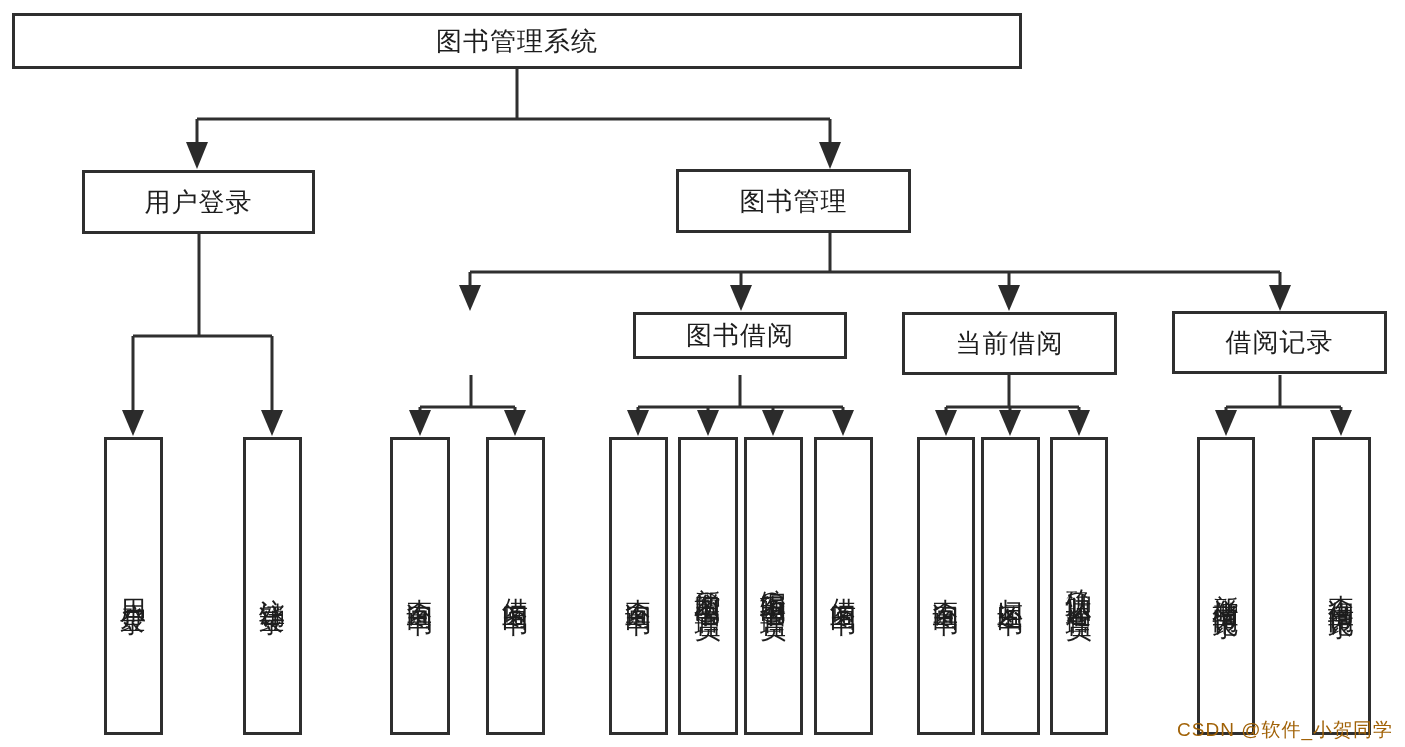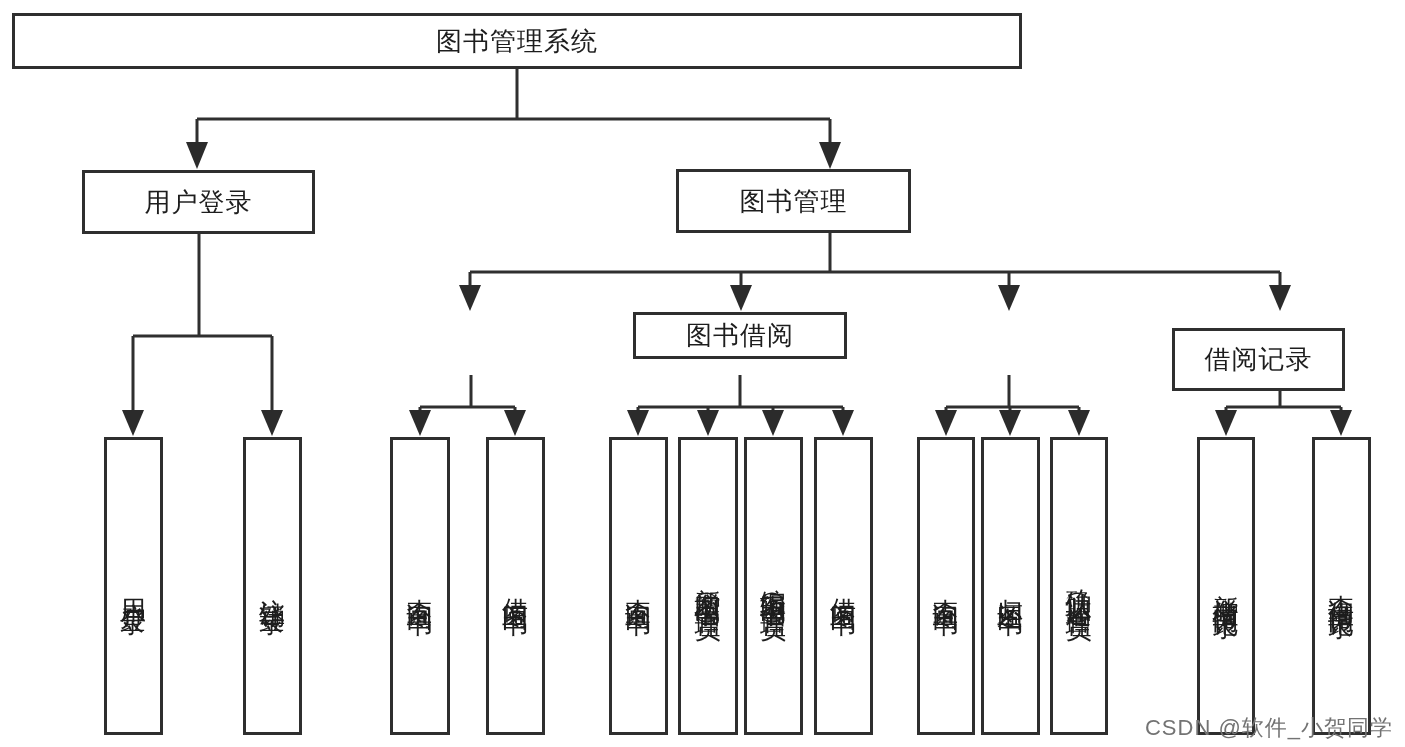--- a/index.html
+++ b/index.html
@@ -37,22 +37,22 @@
   .node.v .lbl {
     writing-mode: vertical-rl;
     letter-spacing: 4px;
     line-height: 1;
     white-space: nowrap;
   }
   .watermark {
     position: absolute;
     right: 12px;
     bottom: 4px;
-    font-size: 22px;
-    color: #737373;
+    font-size: 19px;
+    color: #a16207;
     letter-spacing: 1px;
     z-index: 5;
     white-space: nowrap;
     text-align: center;
   }
 </style>
 </head>
 <body>
 
 <div class="canvas">
@@ -104,21 +104,24 @@
   <div class="node h" style="left:82px;top:170px;width:233px;height:64px">
     <span class="lbl">用户登录</span>
   </div>
   <div class="node h" style="left:676px;top:169px;width:235px;height:64px">
     <span class="lbl">图书管理</span>
   </div>
 
   <div class="node h" style="left:633px;top:312px;width:214px;height:47px">
     <span class="lbl">图书借阅</span>
   </div>
-  <div class="node h" style="left:1172px;top:328px;width:173px;height:63px">
+  <div class="node h" style="left:902px;top:312px;width:215px;height:63px">
+    <span class="lbl">当前借阅</span>
+  </div>
+  <div class="node h" style="left:1172px;top:311px;width:215px;height:63px">
     <span class="lbl">借阅记录</span>
   </div>
 
   <div class="node v" style="left:104px;top:437px;width:59px;height:298px">
     <span class="lbl">用户登录</span>
   </div>
   <div class="node v" style="left:243px;top:437px;width:59px;height:298px">
     <span class="lbl">注销登录</span>
   </div>
 

